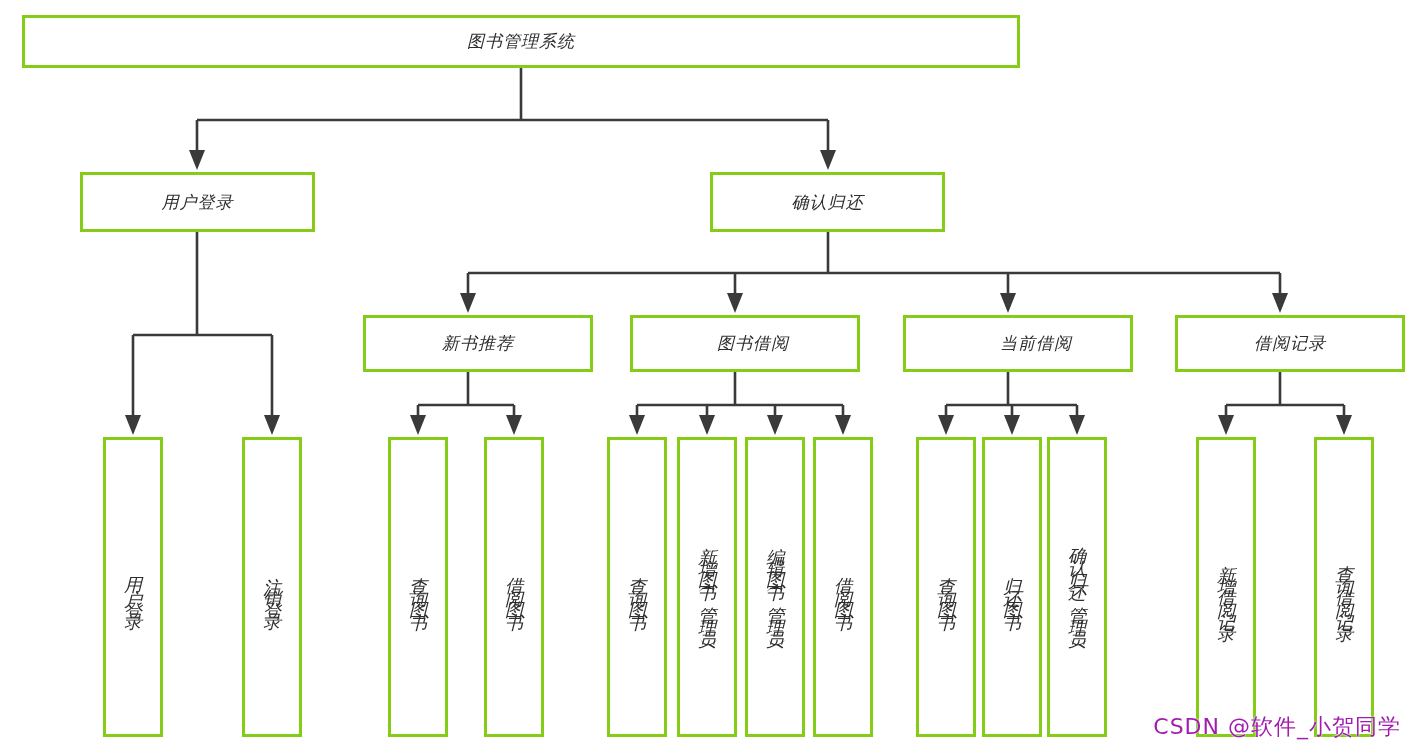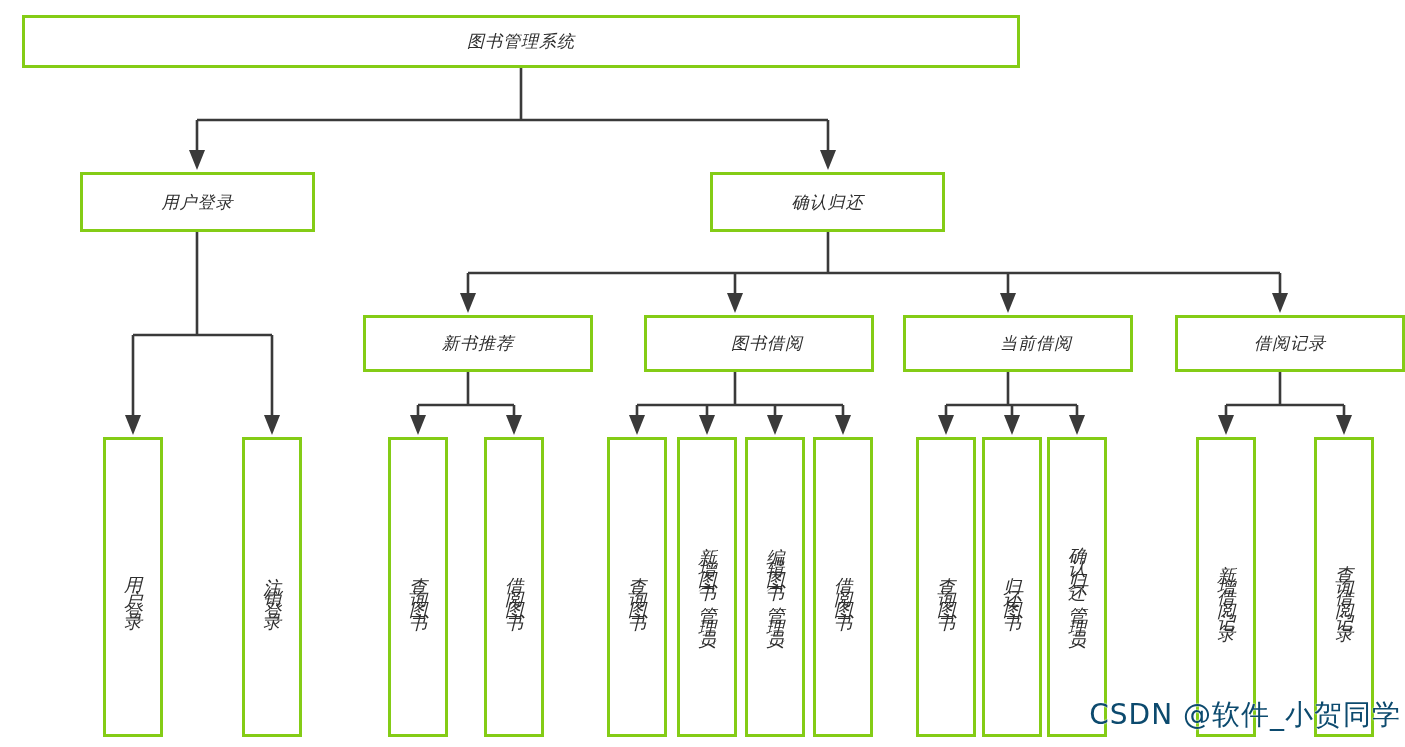--- a/index.html
+++ b/index.html
@@ -29,21 +29,21 @@
     z-index: 2;
     font-style: italic;
   }
   .h-label { font-size: 17px; letter-spacing: 1px; }
   .root-box   { left: 22px;  top: 15px;  width: 998px; height: 53px; }
   .l2-box     { top: 172px;  width: 235px; height: 60px; }
   .l2-user    { left: 80px; }
   .l2-mgmt    { left: 710px; }
   .l3-box     { top: 315px;  width: 230px; height: 57px; }
   .l3-a { left: 363px; }
-  .l3-b { left: 644px; padding-left: 16px; }
+  .l3-b { left: 630px; padding-left: 16px; }
   .l3-c { left: 903px; padding-left: 36px; }
   .l3-d { left: 1175px; }
   .leaf {
     top: 437px;
     width: 60px;
     height: 300px;
   }
   .leaf .v-text {
     writing-mode: vertical-rl;
     text-orientation: mixed;
@@ -62,23 +62,23 @@
   .lf-7  { left: 745px; }
   .lf-8  { left: 813px; }
   .lf-9  { left: 916px; }
   .lf-10 { left: 982px; }
   .lf-11 { left: 1047px; }
   .lf-12 { left: 1196px; }
   .lf-13 { left: 1314px; }
   .watermark {
     position: absolute;
     right: 4px;
-    bottom: 13px;
-    font-size: 28px;
-    color: #0c4a6e;
+    bottom: 5px;
+    font-size: 22px;
+    color: #a21caf;
     text-shadow: 0 0 2px #ffffff, 0 0 1px #ffffff;
     z-index: 5;
     letter-spacing: 1px;
   }
 </style>
 </head>
 <body>
 
 <div id="stage">
 

